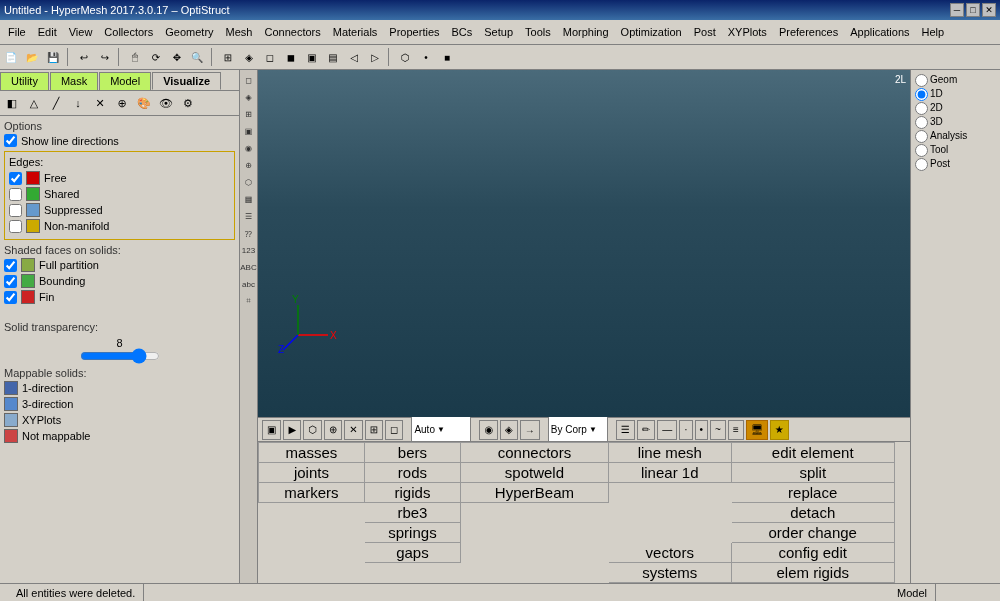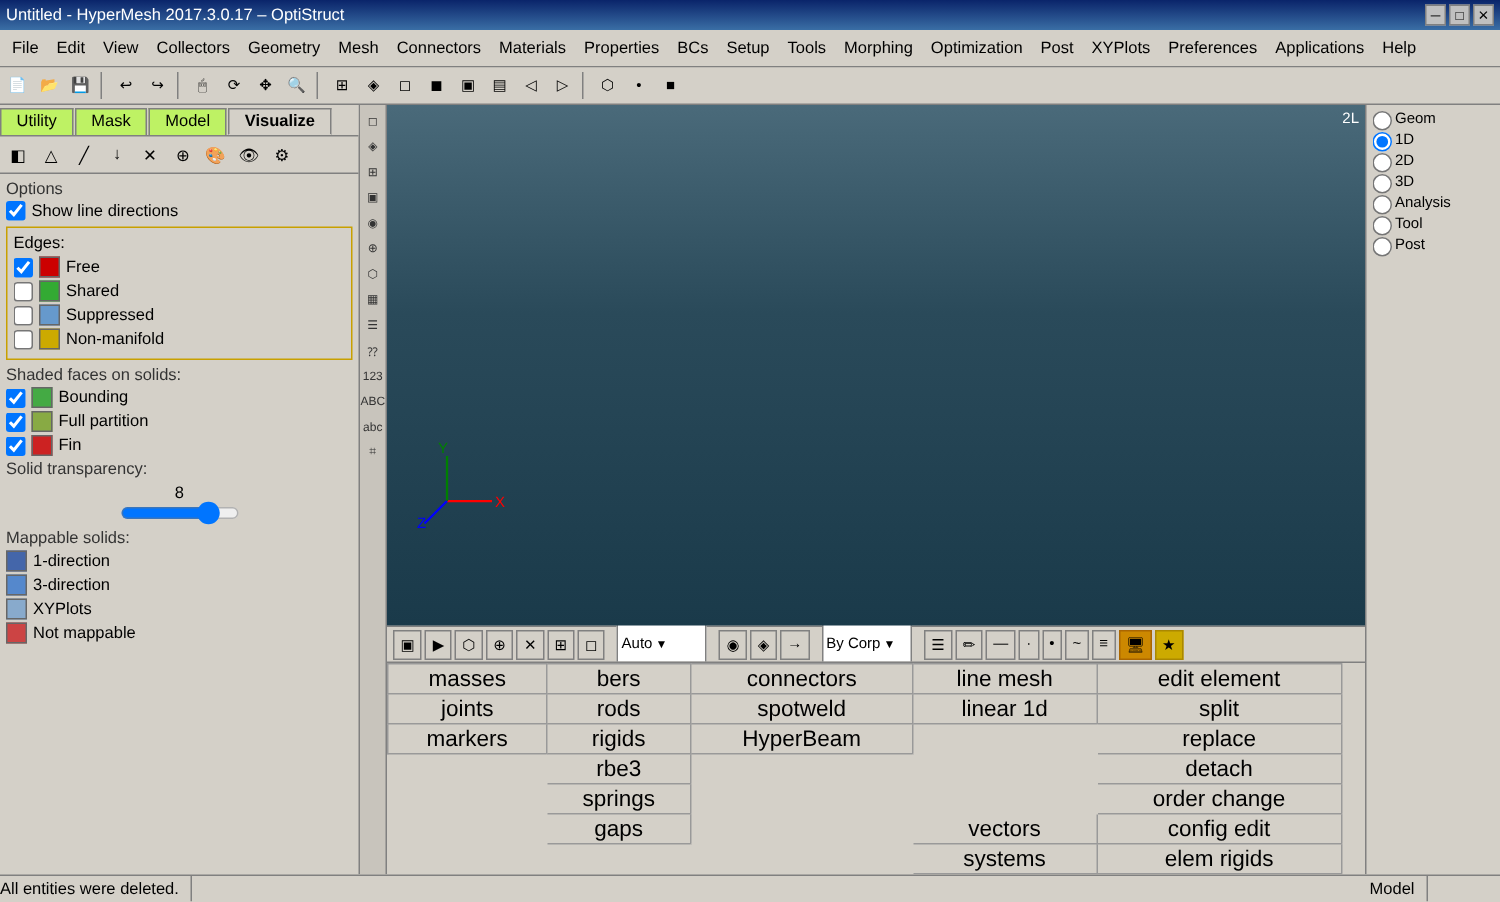--- a/index.html
+++ b/index.html
@@ -284,21 +284,21 @@
     }
     #bottom-table td.empty { background: #d4d0c8; border-color: #d4d0c8; cursor: default; }
 
     
     #status-bar {
       height: 18px;
       background: #d4d0c8;
       border-top: 1px solid #808080;
       display: flex;
       align-items: flex-end;
-      padding: 0 0;
+      padding: 0 16px;
       font-size: 11px;
       gap: 8px;
     }
     .status-seg {
       border-right: 1px solid #808080;
       padding-right: 8px;
       height: 100%;
       display: flex;
       align-items: center;
     }
@@ -431,35 +431,35 @@
           <div class="checkbox-row">
             <input type="checkbox" style="">
             <span class="color-swatch" style="background:#ccaa00"></span>
             <span>Non-manifold</span>
           </div>
         </div>
 
         <div class="section-label">Shaded faces on solids:</div>
         <div class="checkbox-row">
           <input type="checkbox" checked="" style="">
+          <span class="color-swatch" style="background:#88aa44"></span>
+          <span>Full partition</span>
+        </div>
+        <div class="checkbox-row">
+          <input type="checkbox" checked="" style="">
           <span class="color-swatch" style="background:#44aa44"></span>
           <span>Bounding</span>
-        </div>
-        <div class="checkbox-row">
-          <input type="checkbox" checked="" style="">
-          <span class="color-swatch" style="background:#88aa44"></span>
-          <span>Full partition</span>
         </div>
         <div class="checkbox-row">
           <input type="checkbox" checked="" style="">
           <span class="color-swatch" style="background:#cc2222"></span>
           <span>Fin</span>
         </div>
 
-        <div class="section-label" style="margin-top:3px;">Solid transparency:</div>
+        <div class="section-label" style="margin-top:17px;">Solid transparency:</div>
         <div class="slider-container">
           <div class="slider-val">8</div>
           <input type="range" min="0" max="10" value="8" style="">
         </div>
 
         <div class="section-label" style="margin-top:4px;">Mappable solids:</div>
         <div class="legend-row">
           <span class="color-swatch" style="background:#4466aa"></span>
           <span>1-direction</span>
         </div>

